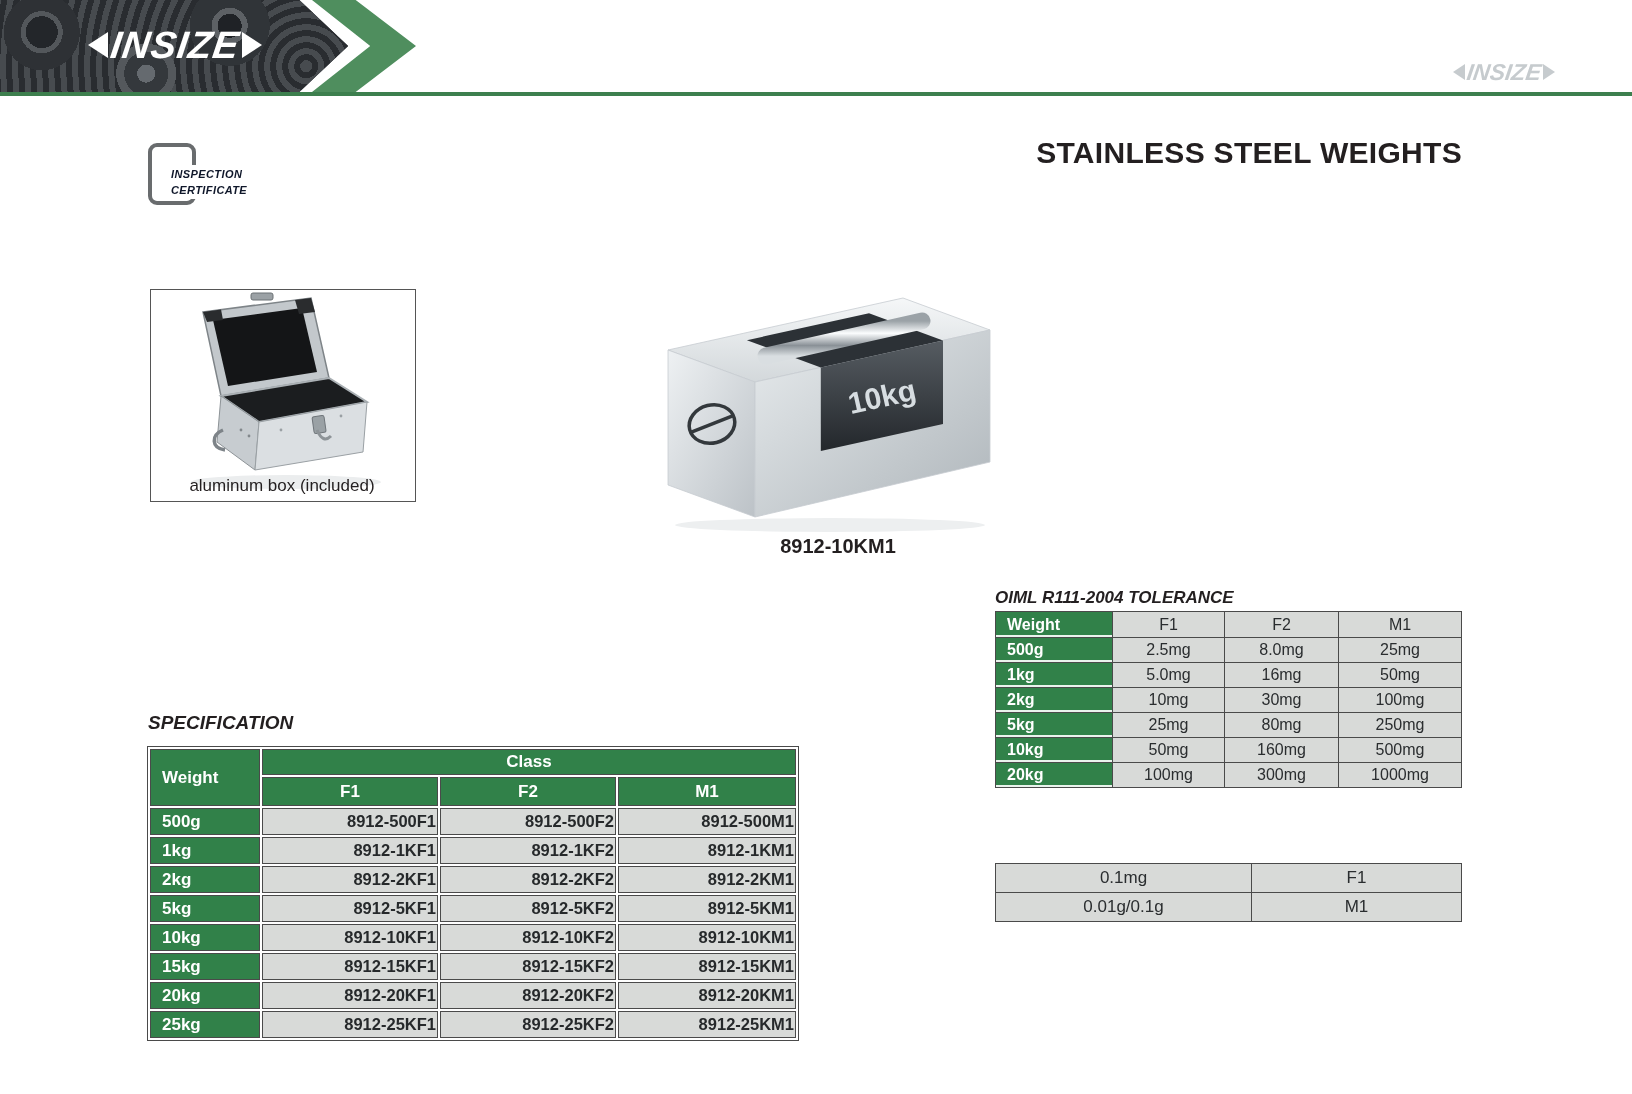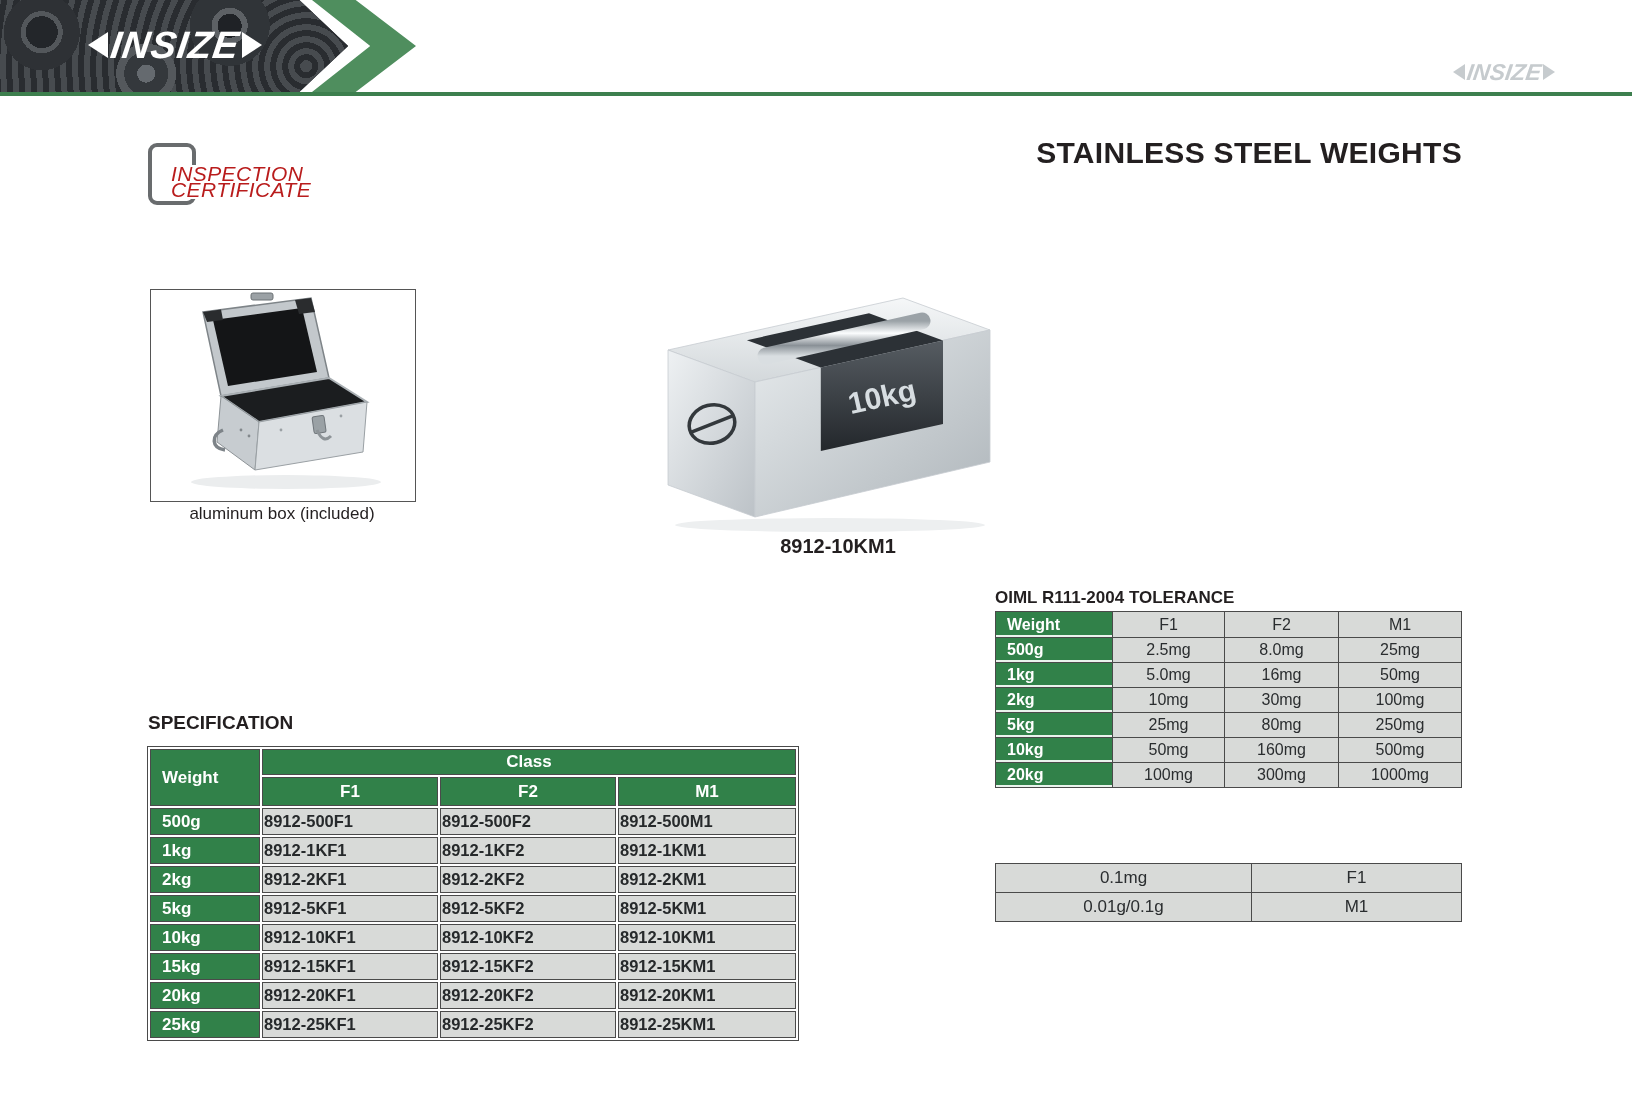--- a/index.html
+++ b/index.html
@@ -29,51 +29,51 @@
   .hdr-watermark .wordmark{color:#c6cbce;font-weight:bold;font-style:italic;font-size:23px;transform:skewX(-8deg);line-height:24px;}
 
   
   .page-title{position:absolute;left:1000px;top:136px;width:462px;text-align:right;
     font-size:30px;font-weight:bold;letter-spacing:.3px;color:#231f20;}
 
   
   .badge{position:absolute;left:148px;top:140px;width:190px;height:70px;}
   .badge-outline{position:absolute;left:0;top:3px;width:40px;height:54px;border:4px solid #696c6e;border-radius:9px;}
   .badge-text{position:absolute;left:20px;top:25px;background:#fff;padding:1px 3px;
-    color:#b91c1c;font-weight:normal;font-style:italic;font-size:21px;line-height:16px;letter-spacing:.4px;white-space:nowrap;}
+    color:#0f172a;font-weight:bold;font-style:italic;font-size:11px;line-height:16px;letter-spacing:.4px;white-space:nowrap;}
 
   
   .figure-box{position:absolute;left:150px;top:289px;width:264px;height:211px;border:1.5px solid #555;background:#fff;}
   .figure-box svg{display:block;width:100%;height:100%;}
-  .box-caption{position:absolute;left:130px;top:504px;width:304px;text-align:center;font-size:17px;color:#231f20;}
+  .box-caption{position:absolute;left:130px;top:476px;width:304px;text-align:center;font-size:17px;color:#231f20;}
   .weight-figure{position:absolute;left:600px;top:232px;width:400px;height:300px;}
   .product-caption{position:absolute;left:698px;top:535px;width:280px;text-align:center;font-size:20px;font-weight:bold;}
 
   
   .feature{position:absolute;left:148px;top:594px;width:290px;display:flex;align-items:flex-start;}
   .feature .sq{flex:0 0 8px;width:8px;height:8px;background:#231f20;margin:7px 10px 0 0;}
   .feature .txt{font-size:17.5px;line-height:21px;color:#231f20;}
 
   
-  .sec-h{position:absolute;font-weight:bold;color:#231f20;}
+  .sec-h{position:absolute;font-weight:bold;color:#231f20;font-style:italic;}
   .spec-h{left:148px;top:712px;font-size:19px;}
   .tol-h{left:995px;top:588px;font-size:17px;}
   .cls-h{left:995px;top:838px;font-size:19px;margin-top:40px;}
 
   
   .spec-table{position:absolute;left:147px;top:746px;width:644px;border-collapse:separate;border-spacing:2px;
     table-layout:fixed;border:1px solid #4a4a4a;}
   .spec-table td{border:1px solid #4a4a4a;font-size:17px;vertical-align:middle;}
   .spec-table tr{height:27px;}
   .spec-table tr.h1{height:26px;}
   .spec-table tr.h2{height:29px;}
   td.g{background:#318149;color:#fff;font-weight:bold;}
   td.gl{text-align:left;padding-left:11px;}
   td.gc{text-align:center;}
-  .spec-table td.d{background:#d8dad8;color:#26292b;font-weight:bold;text-align:left;font-size:16.5px;}
+  .spec-table td.d{background:#d8dad8;color:#26292b;font-weight:bold;text-align:right;font-size:16.5px;}
 
   
   .tol-table{position:absolute;left:995px;top:611px;width:466px;border-collapse:collapse;table-layout:fixed;}
   .tol-table td{border:1px solid #4a4a4a;font-size:16px;vertical-align:middle;}
   .tol-table tr{height:25px;}
   .tol-table tr.h1{height:26px;}
   .tol-table td.g{box-shadow:inset 0 -2px 0 rgba(255,255,255,.9);font-size:16px;}
   .tol-table td.v{background:#d8dad8;color:#2a2d2f;text-align:center;font-weight:normal;}
 
   

